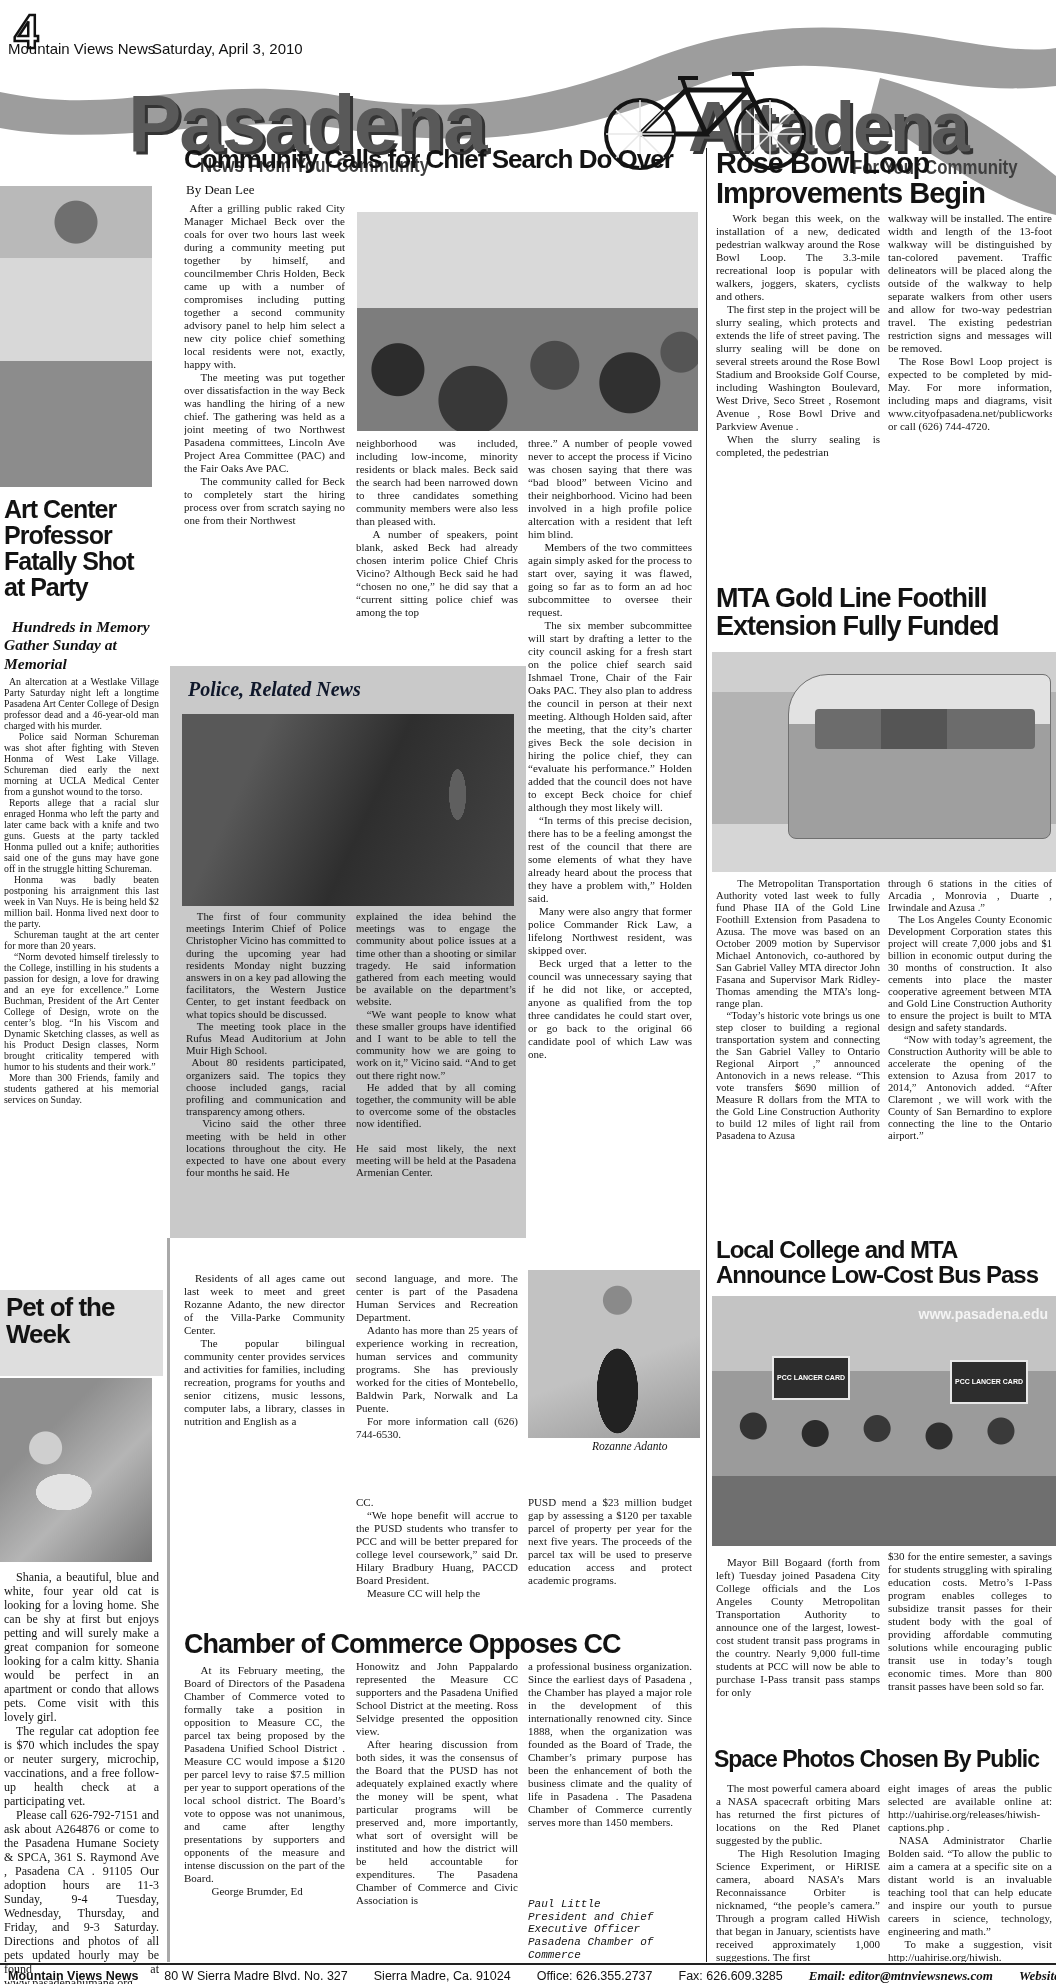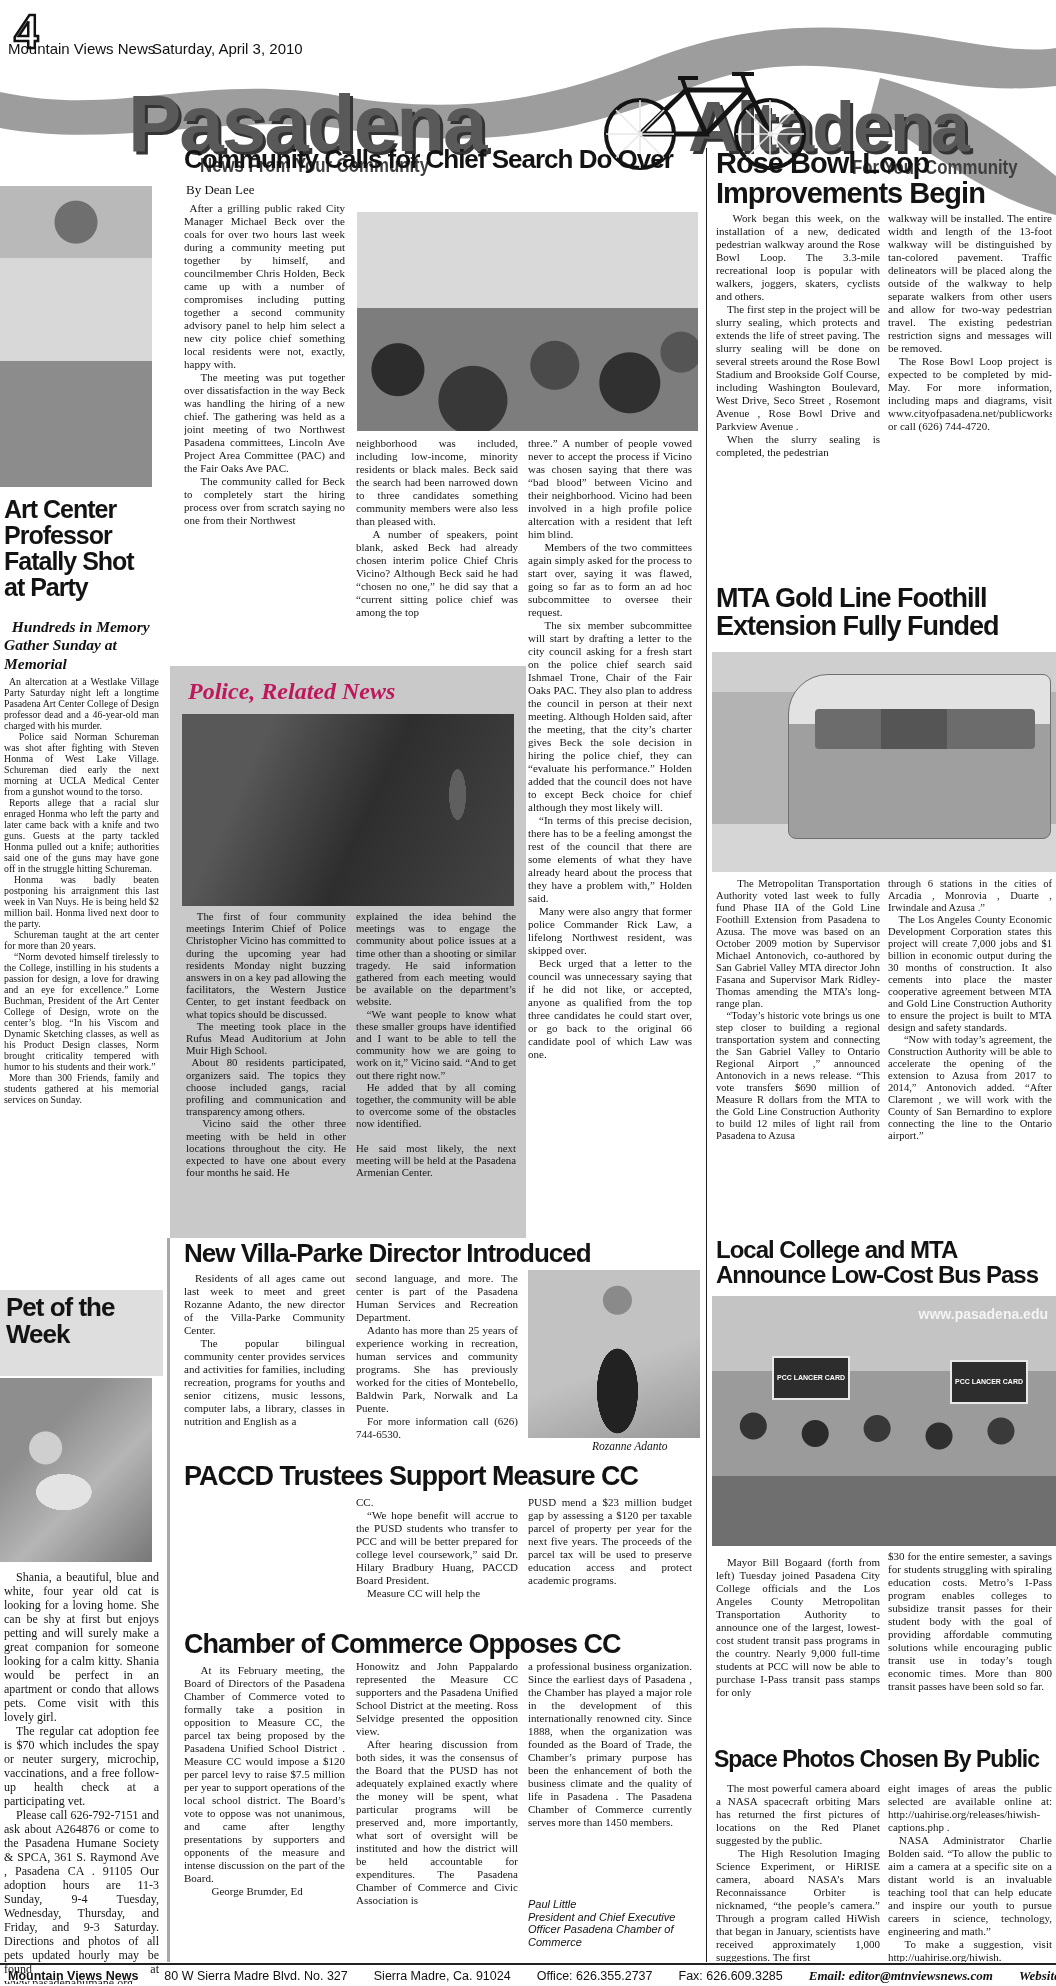--- a/index.html
+++ b/index.html
@@ -25,21 +25,21 @@
   
   .col{font-family:"Liberation Serif",serif;font-size:11px;line-height:13px;text-align:justify;
        white-space:pre-line;overflow:hidden;color:#141414;}
   .col.small{font-size:9.9px;line-height:11px;}
   .col.pet{font-size:12px;line-height:14px;}
   .col.mta{font-size:10.6px;line-height:12px;}
   .col.pol{font-size:10.8px;line-height:12.2px;}
   .byline{font-family:"Liberation Serif",serif;font-size:13px;}
   .subhead{font-family:"Liberation Serif",serif;font-style:italic;font-weight:bold;font-size:15.5px;line-height:1.18;white-space:pre-line;}
   .caption{font-family:"Liberation Serif",serif;font-style:italic;font-size:11.5px;}
-  .sig{font-family:Liberation Sans, sans-serif;font-style:italic;font-size:11px;line-height:12.7px;white-space:pre-line;}
+  .sig{font-family:Liberation Mono, monospace;font-style:italic;font-size:11px;line-height:12.7px;white-space:pre-line;}
   
   .photo{background:#9a9a9a;overflow:hidden;}
   #photo-professor{left:0;top:186px;width:152px;height:301px;
     background:
       radial-gradient(circle at 50% 12%, #6f6f6f 0 21px, rgba(0,0,0,0) 22px),
       linear-gradient(180deg,#b9b9b9 0 24%, #d8d8d8 24% 58%, #8c8c8c 58% 100%);}
   #photo-meeting{left:357px;top:212px;width:341px;height:219px;
     background:
       radial-gradient(circle at 12% 72%, #2c2c2c 0 26px, rgba(0,0,0,0) 27px),
       radial-gradient(circle at 34% 86%, #383838 0 34px, rgba(0,0,0,0) 35px),
@@ -74,21 +74,21 @@
       linear-gradient(180deg,#c4c4c4 0 30%, #9b9b9b 30% 72%, #6f6f6f 72% 100%);}
   .bus-url{position:absolute;right:8px;top:10px;font-family:"Liberation Sans",sans-serif;font-size:14px;color:#f4f4f4;font-weight:bold;}
   .banner{position:absolute;width:74px;height:40px;background:#2d2d2d;border:2px solid #e8e8e8;
           color:#fff;font-family:"Liberation Sans",sans-serif;font-size:7px;font-weight:bold;
           display:flex;align-items:center;justify-content:center;text-align:center;line-height:1.2;}
   
   .vrule{background:#1c1c1c;width:1px;}
   #left-rule{left:167px;top:1238px;width:3px;height:724px;background:#a9a9a9;}
   #police-box{left:170px;top:666px;width:356px;height:572px;background:#c9c9c9;}
   #police-headline{left:188px;top:678px;font-family:"Liberation Serif",serif;font-weight:bold;font-style:italic;
-                   font-size:24px;letter-spacing:0;color:#be185d;}
+                   font-size:20px;letter-spacing:0;color:#0f172a;}
   #pet-title-box{left:0;top:1290px;width:163px;height:86px;background:#dedede;}
   #footer-rule{left:0;top:1963px;width:1056px;height:2px;background:#222;}
   .footer-text{font-family:"Liberation Sans",sans-serif;font-size:12.5px;color:#111;white-space:nowrap;}
   .footer-bold{font-weight:bold;}
   .footer-contact{font-family:"Liberation Serif",serif;font-weight:bold;font-style:italic;font-size:13px;}
 </style>
 </head>
 <body>
 
 <div id="page">
@@ -148,30 +148,28 @@
   <div class="abs col pol" style="left:186px;top:910px;width:160px;height:324px;">  The first of four community meetings Interim Chief of Police Christopher Vicino has committed to during the upcoming year had residents Monday night buzzing answers in on a key pad allowing the facilitators, the Western Justice Center, to get instant feedback on what topics should be discussed.
   The meeting took place in the Rufus Mead Auditorium at John Muir High School.
  About 80 residents participated, organizers said. The topics they choose included gangs, racial profiling and communication and transparency among others.
    Vicino said the other three meeting with be held in other locations throughout the city. He expected to have one about every four months he said. He</div>
   <div class="abs col pol" style="left:356px;top:910px;width:160px;height:324px;">explained the idea behind the meetings was to engage the community about police issues at a time other than a shooting or similar tragedy. He said information gathered from each meeting would be available on the department’s website.
   “We want people to know what these smaller groups have identified and I want to be able to tell the community how we are going to work on it,” Vicino said. “And to get out there right now.”
   He added that by all coming together, the community will be able to overcome some of the obstacles now identified.
 
 He said most likely, the next meeting will be held at the Pasadena Armenian Center.</div>
 
-  <div class="abs hl" style="left:184px;top:1240px;width:520px;font-size:26px;white-space:nowrap;">New Villa-Parke Director Introduced</div>
   <div class="abs col" style="left:184px;top:1272px;width:161px;height:198px;">  Residents of all ages came out last week to meet and greet Rozanne Adanto, the new director of the Villa-Parke Community Center.
    The popular bilingual community center provides services and activities for families, including recreation, programs for youths and senior citizens, music lessons, computer labs, a library, classes in nutrition and English as a</div>
   <div class="abs col" style="left:356px;top:1272px;width:162px;height:198px;">second language, and more. The center is part of the Pasadena Human Services and Recreation Department.
   Adanto has more than 25 years of experience working in recreation, human services and community programs. She has previously worked for the cities of Montebello, Baldwin Park, Norwalk and La Puente.
   For more information call (626) 744-6530.</div>
   <div class="abs photo" id="photo-adanto"></div>
   <div class="abs caption" style="left:592px;top:1440px;">Rozanne Adanto</div>
 
-  <div class="abs hl" style="left:184px;top:1462px;width:520px;font-size:27px;white-space:nowrap;">PACCD Trustees Support Measure CC</div>
   <div class="abs col" style="left:356px;top:1496px;width:162px;height:126px;">CC.
   “We hope benefit will accrue to the PUSD students who transfer to PCC and will be better prepared for college level coursework,” said Dr. Hilary Bradbury Huang, PACCD Board President.
   Measure CC will help the</div>
   <div class="abs col" style="left:528px;top:1496px;width:164px;height:126px;">PUSD mend a $23 million budget gap by assessing a $120 per taxable parcel of property per year for the next five years. The proceeds of the parcel tax will be used to preserve education access and protect academic programs.</div>
 
   <div class="abs hl" style="left:184px;top:1630px;width:520px;font-size:27px;white-space:nowrap;">Chamber of Commerce Opposes CC</div>
   <div class="abs col" style="left:184px;top:1664px;width:161px;height:300px;">   At its February meeting, the Board of Directors of the Pasadena Chamber of Commerce voted to formally take a position in opposition to Measure CC, the parcel tax being proposed by the Pasadena Unified School District . Measure CC would impose a $120 per parcel levy to raise $7.5 million per year to support operations of the local school district. The Board’s vote to oppose was not unanimous, and came after lengthy presentations by supporters and opponents of the measure and intense discussion on the part of the Board.
      George Brumder, Ed</div>
   <div class="abs col" style="left:356px;top:1660px;width:162px;height:304px;">Honowitz and John Pappalardo represented the Measure CC supporters and the Pasadena Unified School District at the meeting. Ross Selvidge presented the opposition view.
   After hearing discussion from both sides, it was the consensus of the Board that the PUSD has not adequately explained exactly where the money will be spent, what particular programs will be preserved and, more importantly, what sort of oversight will be instituted and how the district will be held accountable for expenditures. The Pasadena Chamber of Commerce and Civic Association is</div>

